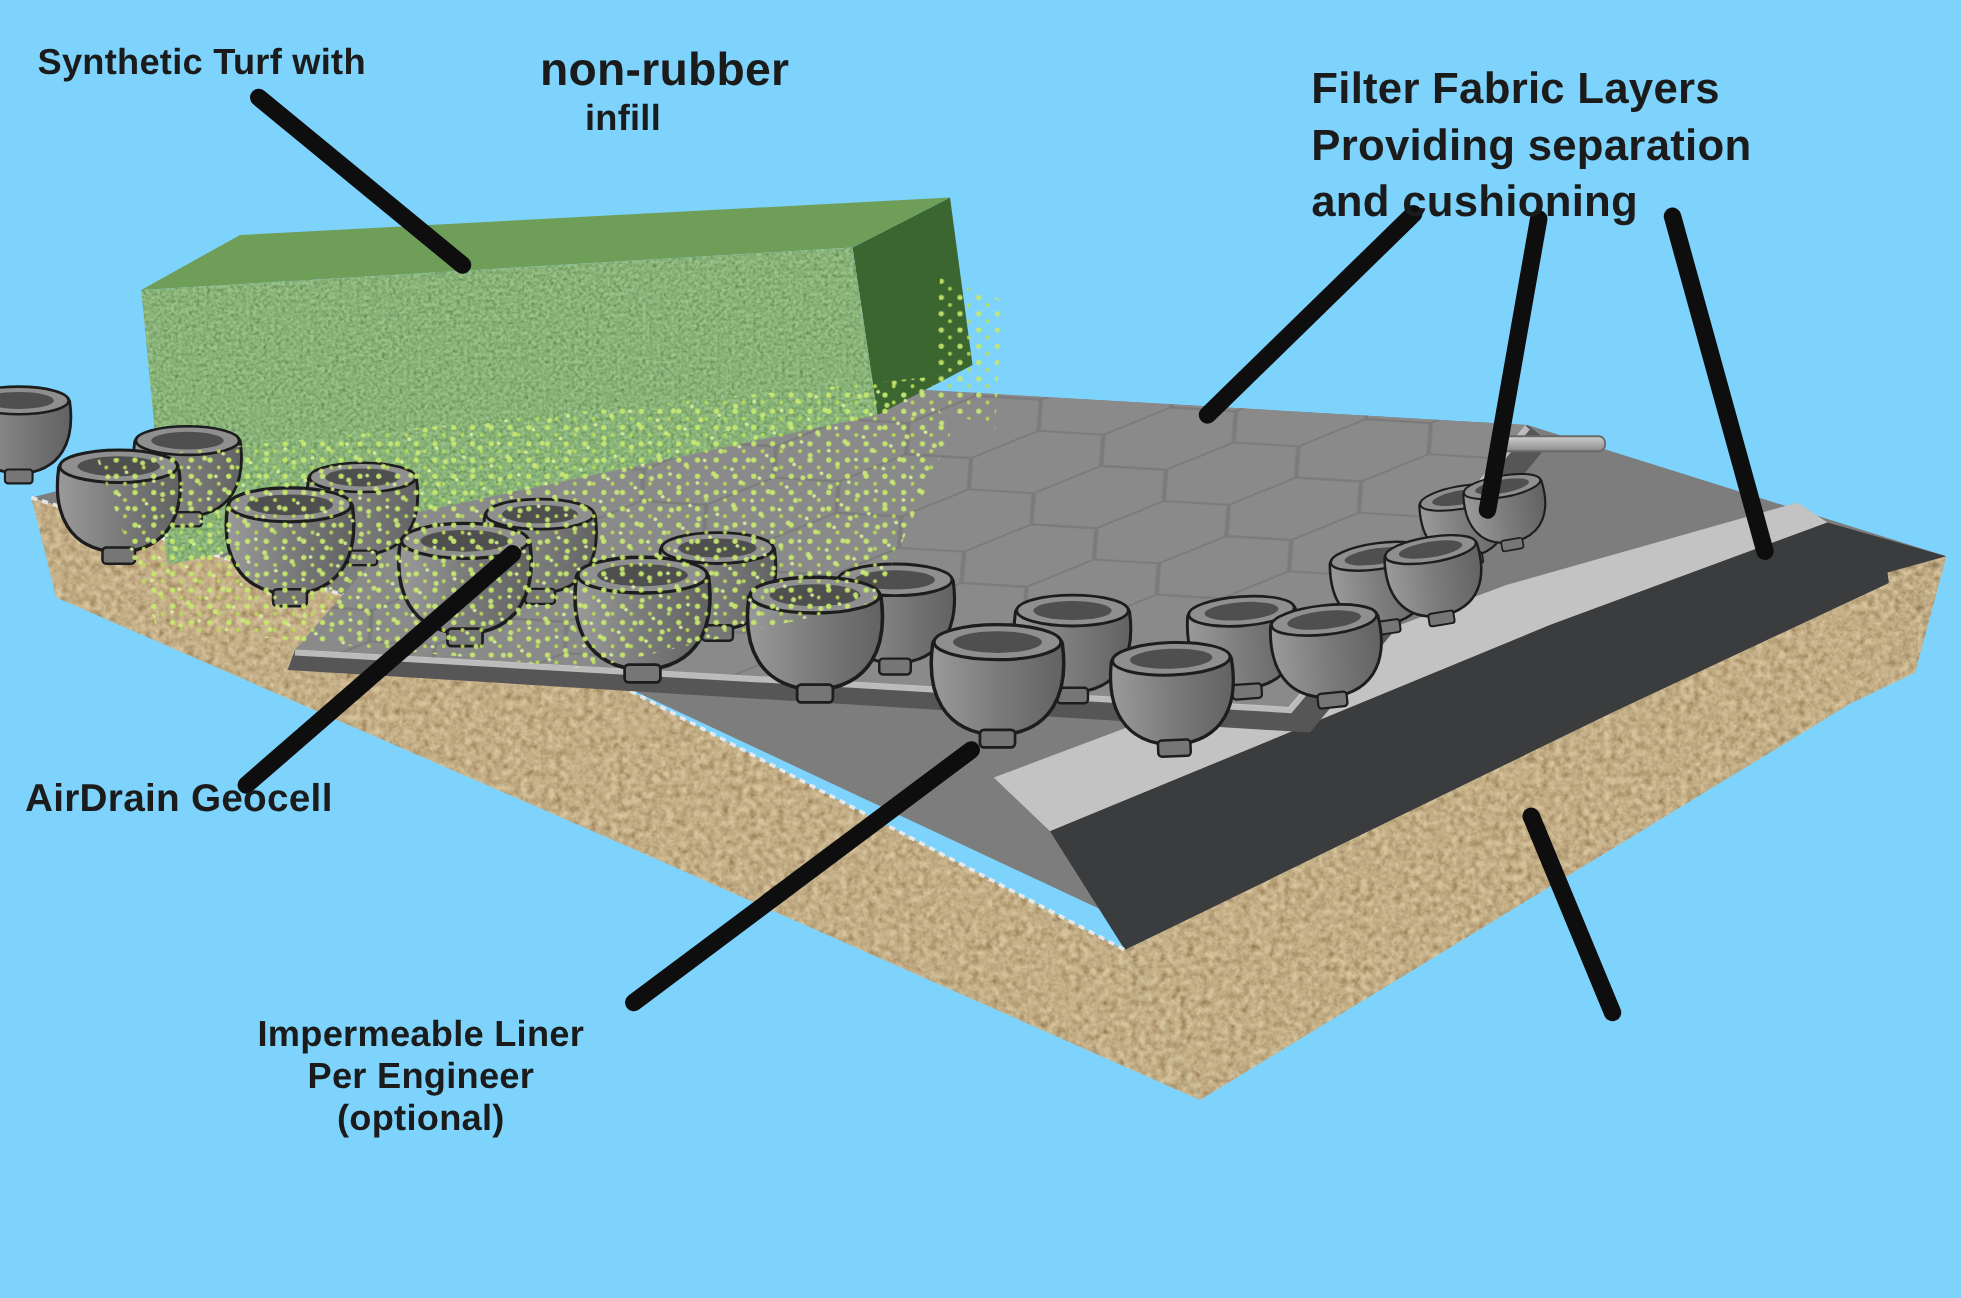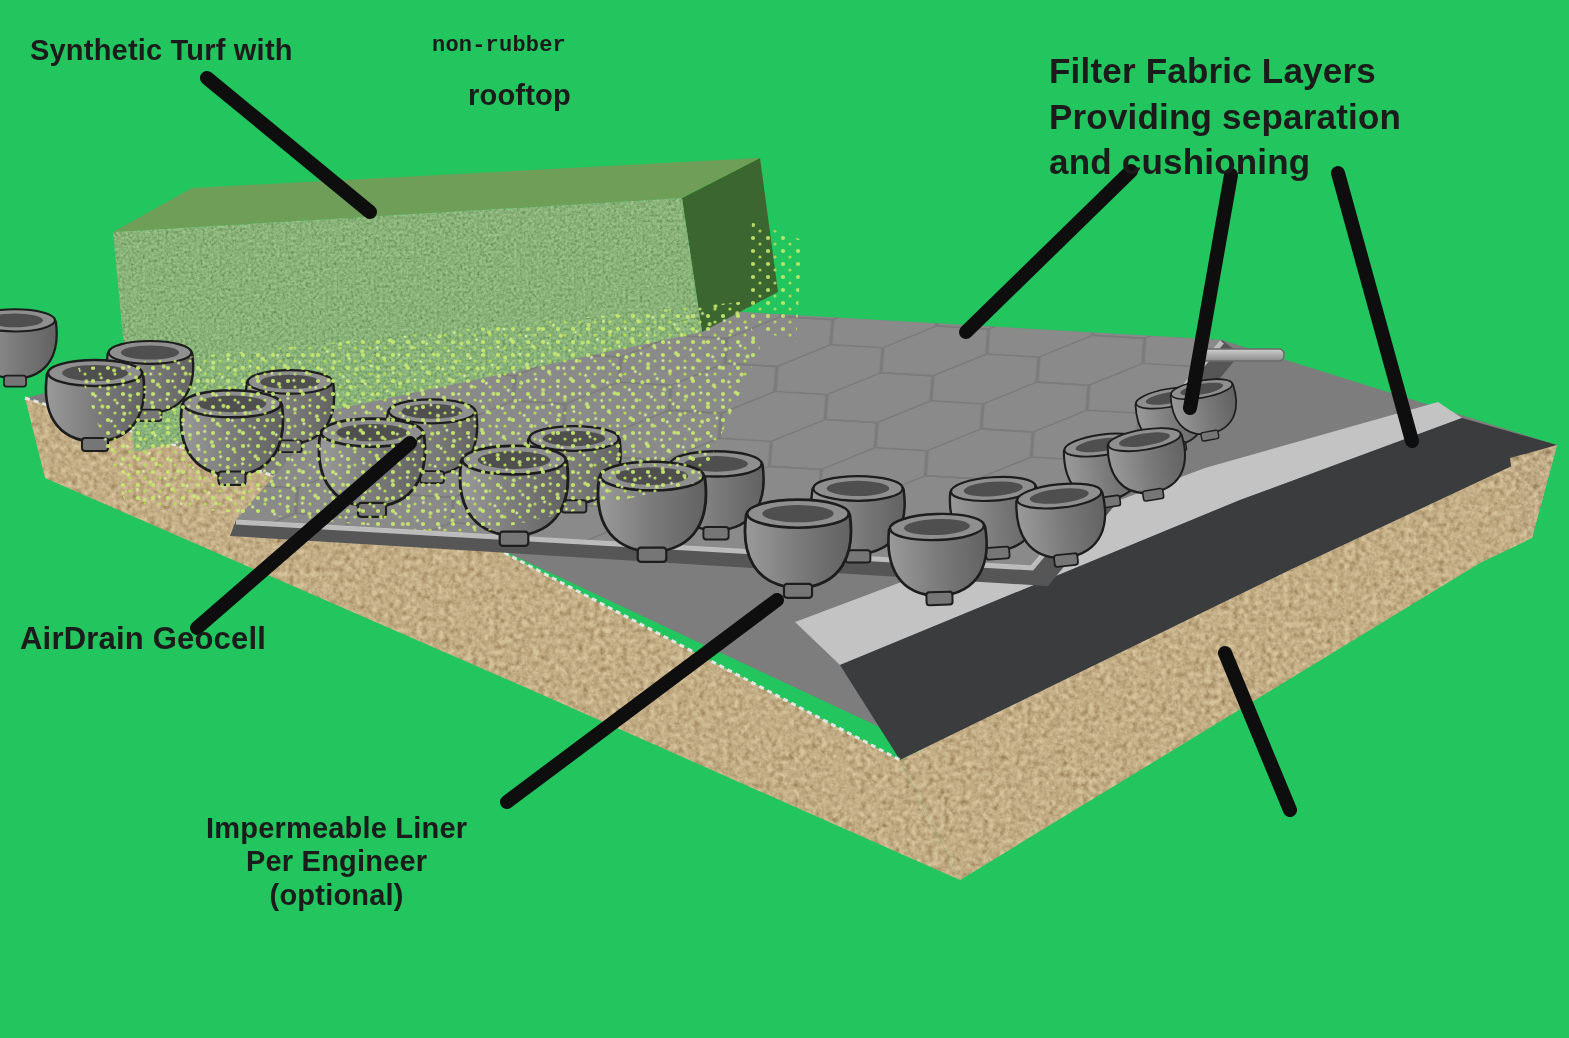--- a/index.html
+++ b/index.html
@@ -1,31 +1,31 @@
 <!DOCTYPE html>
 <html><head>
 <meta charset="utf-8">
 <style>
   html,body{margin:0;padding:0;background:#ffffff;}
   .stage{
     position:relative;width:1569px;height:1038px;overflow:hidden;
-    background:#22c55e;
+    background:#7dd3fc;
     font-family:"Liberation Sans","DejaVu Sans",sans-serif;
   }
   .stage svg{position:absolute;left:0;top:0;}
   .label{
     position:absolute;
     color:#1b1b1b;
     font-weight:700;
     white-space:pre-line;
     letter-spacing:.2px;
     line-height:1.22;
   }
   .lbl-turf1{left:30px;top:33px;font-size:29px;}
-  .lbl-turf2{left:432px;top:33px;font-size:22px;font-family:Liberation Mono, monospace;}
+  .lbl-turf2{left:432px;top:33px;font-size:37px;}
   .lbl-turf3{left:468px;top:78px;font-size:29px;}
   .lbl-fabric{left:1049px;top:48px;font-size:35px;line-height:1.3;}
   .lbl-geocell{left:20px;top:620px;font-size:31px;}
   .lbl-liner{left:206px;top:812px;font-size:29px;line-height:1.15;text-align:center;}
   .lbl-subbase{left:1098px;top:820px;font-size:30px;line-height:1.2;}
 </style>
 </head>
 <body>
 
 <div class="stage">
@@ -165,21 +165,21 @@
     <line x1="1231" y1="175" x2="1190" y2="408" stroke="#0e0e0e"></line>
     <line x1="1338" y1="173" x2="1412" y2="441" stroke="#0e0e0e"></line>
     <line x1="197" y1="628" x2="410" y2="443" stroke="#0e0e0e"></line>
     <line x1="507" y1="802" x2="777" y2="600" stroke="#0e0e0e"></line>
     <line x1="1290" y1="810" x2="1225" y2="653" stroke="#0e0e0e"></line>
   </g>
 </svg>
 
 <div class="label lbl-turf1">Synthetic Turf with</div>
 <div class="label lbl-turf2">non-rubber</div>
-<div class="label lbl-turf3">rooftop</div>
+<div class="label lbl-turf3">infill</div>
 <div class="label lbl-fabric">Filter Fabric Layers
 Providing separation
 and cushioning</div>
 <div class="label lbl-geocell">AirDrain Geocell</div>
 <div class="label lbl-liner">Impermeable Liner
 Per Engineer
 (optional)</div>
 
 </div>
 

